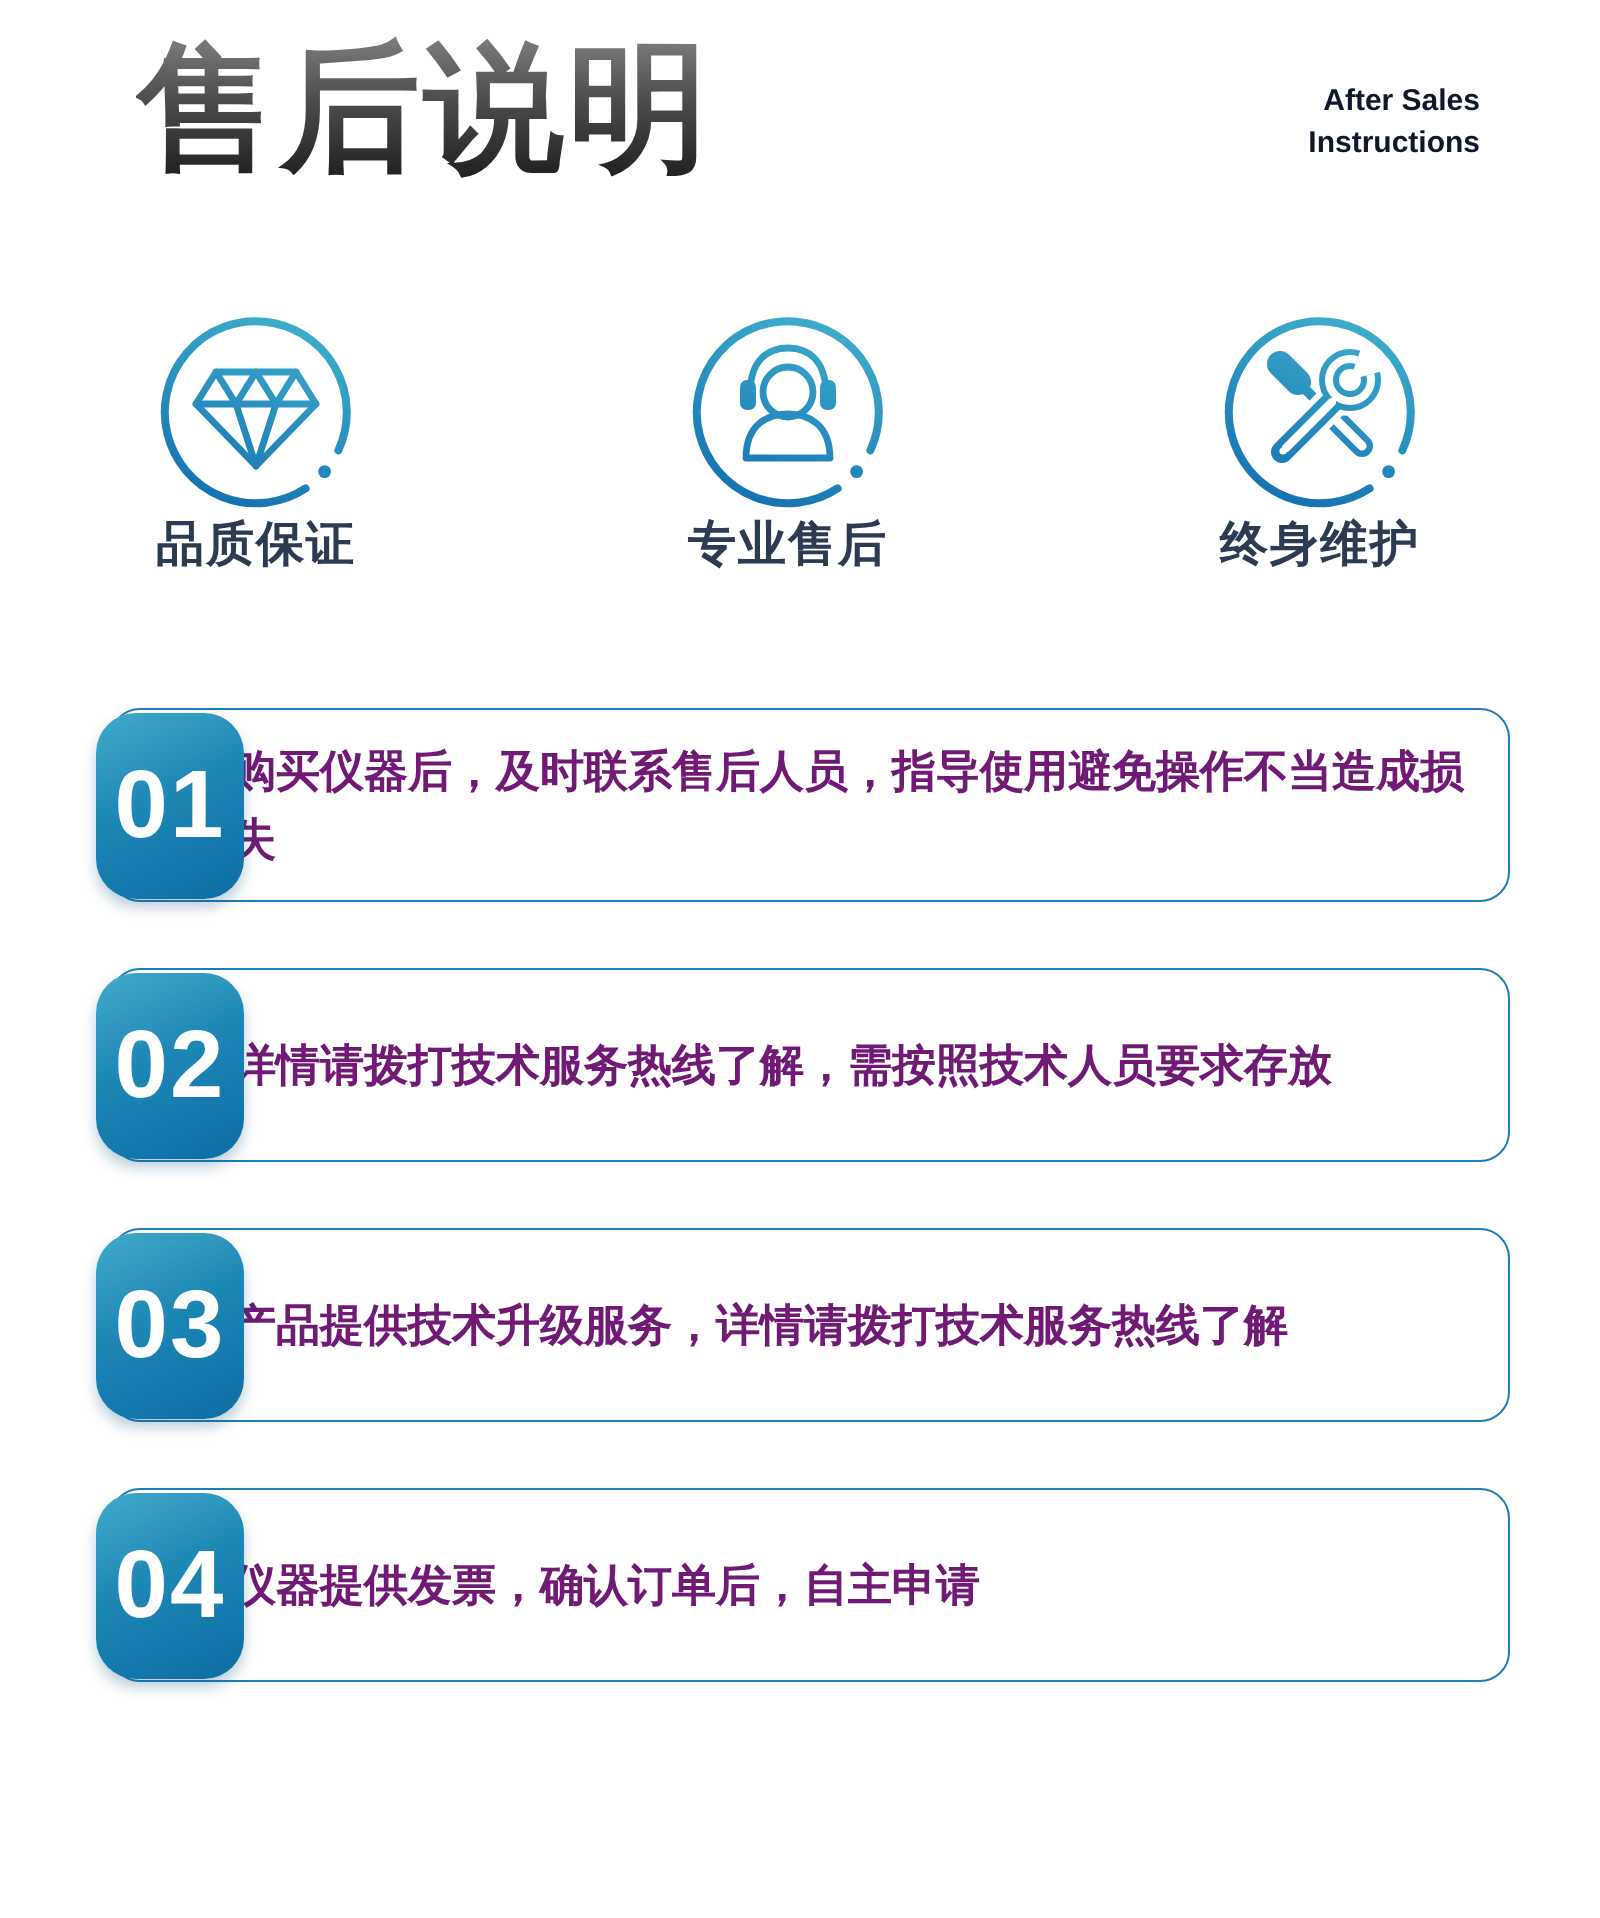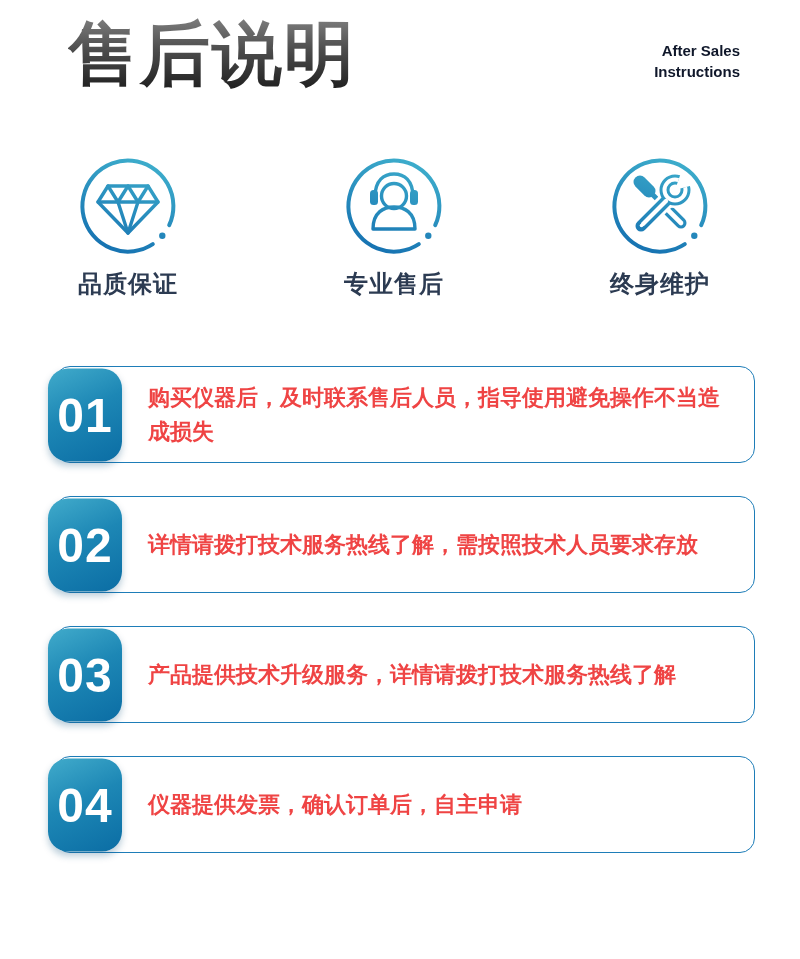--- a/index.html
+++ b/index.html
@@ -35,21 +35,20 @@
   }
   
   .features{
     display:flex;justify-content:space-between;
     padding:0 72px 0 60px;
     margin-top:36px;
   }
   .feature{width:136px;display:flex;flex-direction:column;align-items:center;}
   .feature svg{display:block;}
   .feature-label{
-    margin-top:12px;
     font-size:24px;
     font-weight:700;
     color:#2c3b52;
     letter-spacing:1px;
     white-space:nowrap;
   }
   
   .steps{margin-top:66px;}
   .step-card{
     position:relative;
@@ -69,26 +68,26 @@
     border-radius:20px;
     background:linear-gradient(155deg,#41abcb 0%,#1d87b5 45%,#0b6da4 100%);
     box-shadow:0 4px 7px rgba(6,75,120,0.28);
     display:flex;align-items:center;justify-content:center;
     color:#ffffff;
     font-size:48px;
     font-weight:700;
     letter-spacing:1px;
   }
   .step-text{
-    margin-left:92px;
+    margin-left:60px;
     margin-right:16px;
     font-size:22px;
     line-height:34px;
     font-weight:600;
-    color:#ef4444;
+    color:#701a75;
   }
 </style>
 </head>
 <body>
 
 <div class="page">
 
   <div class="header">
     <span class="page-title">售后说明</span>
     <div class="subtitle">

